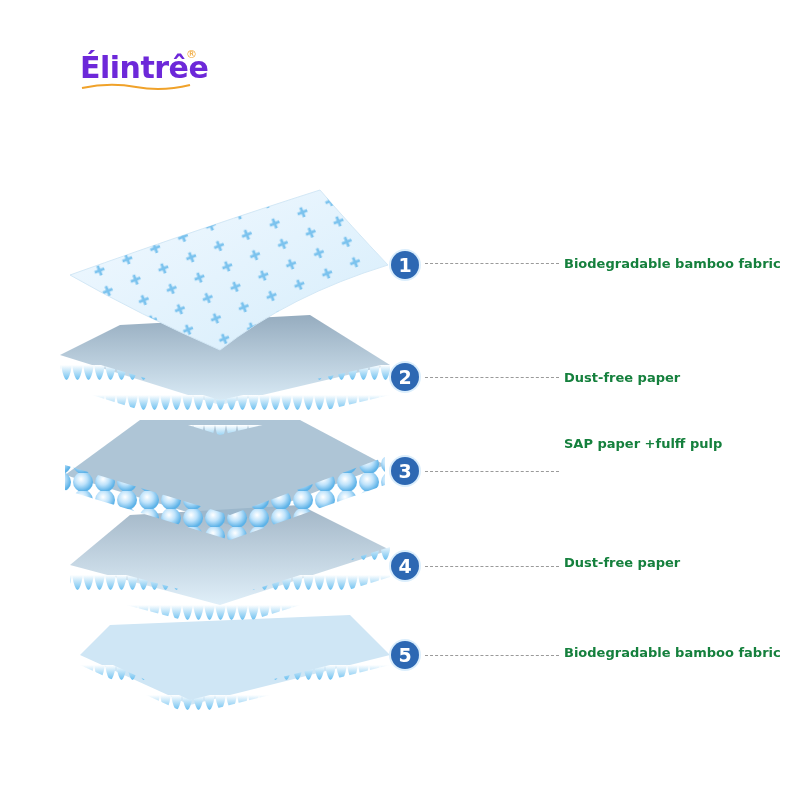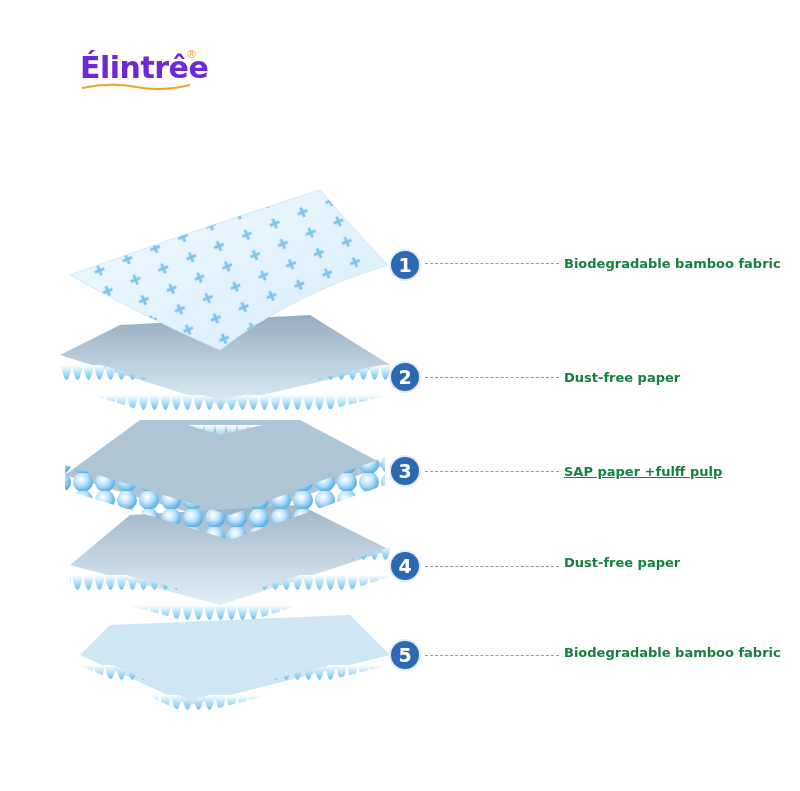--- a/index.html
+++ b/index.html
@@ -91,21 +91,21 @@
 <div class="badge" style="left:391px;top:251px;">1</div>
 <div class="leader" style="left:425px;top:263px;"></div>
 <div class="label" style="left:564px;top:256px;">Biodegradable bamboo fabric</div>
 
 <div class="badge" style="left:391px;top:363px;">2</div>
 <div class="leader" style="left:425px;top:377px;"></div>
 <div class="label" style="left:564px;top:370px;">Dust-free paper</div>
 
 <div class="badge" style="left:391px;top:457px;">3</div>
 <div class="leader" style="left:425px;top:471px;"></div>
-<div class="label" style="left:564px;top:464px;text-decoration:underline;">SAP paper +fulff pulp</div>
+<div class="label" style="left:564px;top:436px;">SAP paper +fulff pulp</div>
 
 <div class="badge" style="left:391px;top:552px;">4</div>
 <div class="leader" style="left:425px;top:566px;"></div>
 <div class="label" style="left:564px;top:555px;">Dust-free paper</div>
 
 <div class="badge" style="left:391px;top:641px;">5</div>
 <div class="leader" style="left:425px;top:655px;"></div>
 <div class="label" style="left:564px;top:645px;">Biodegradable bamboo fabric</div>
 
 </body></html>

